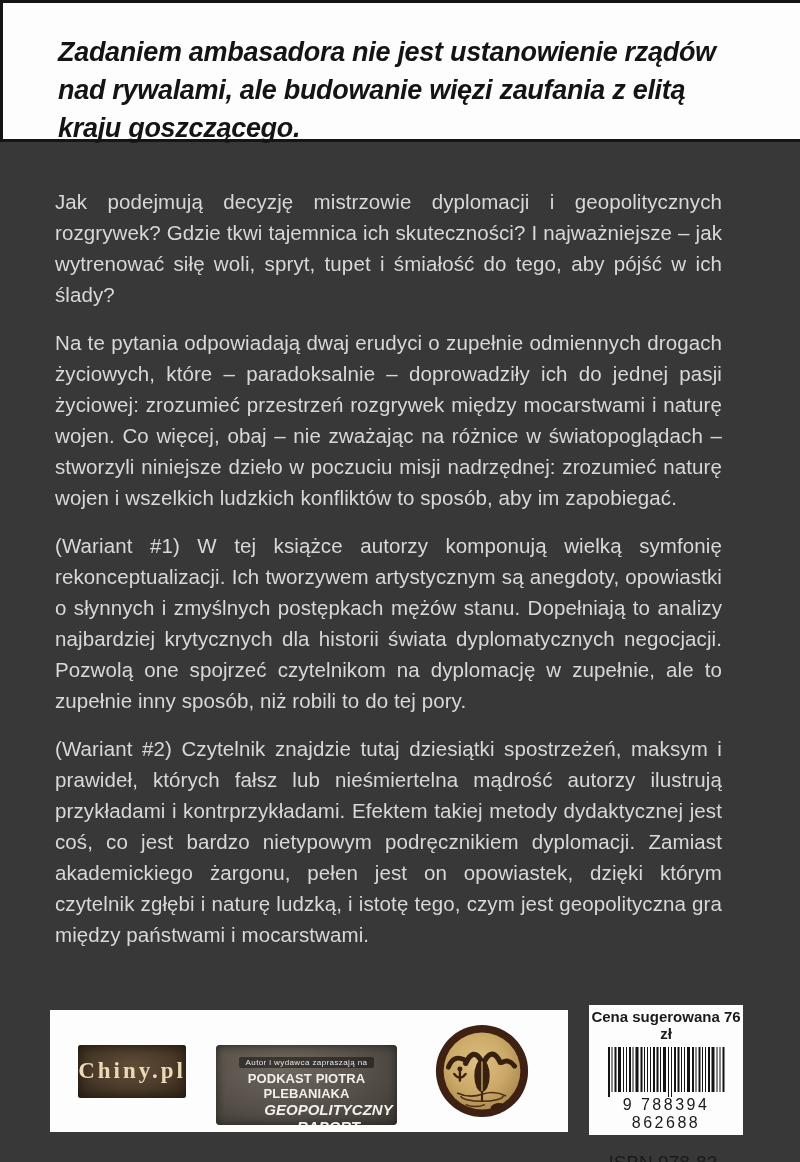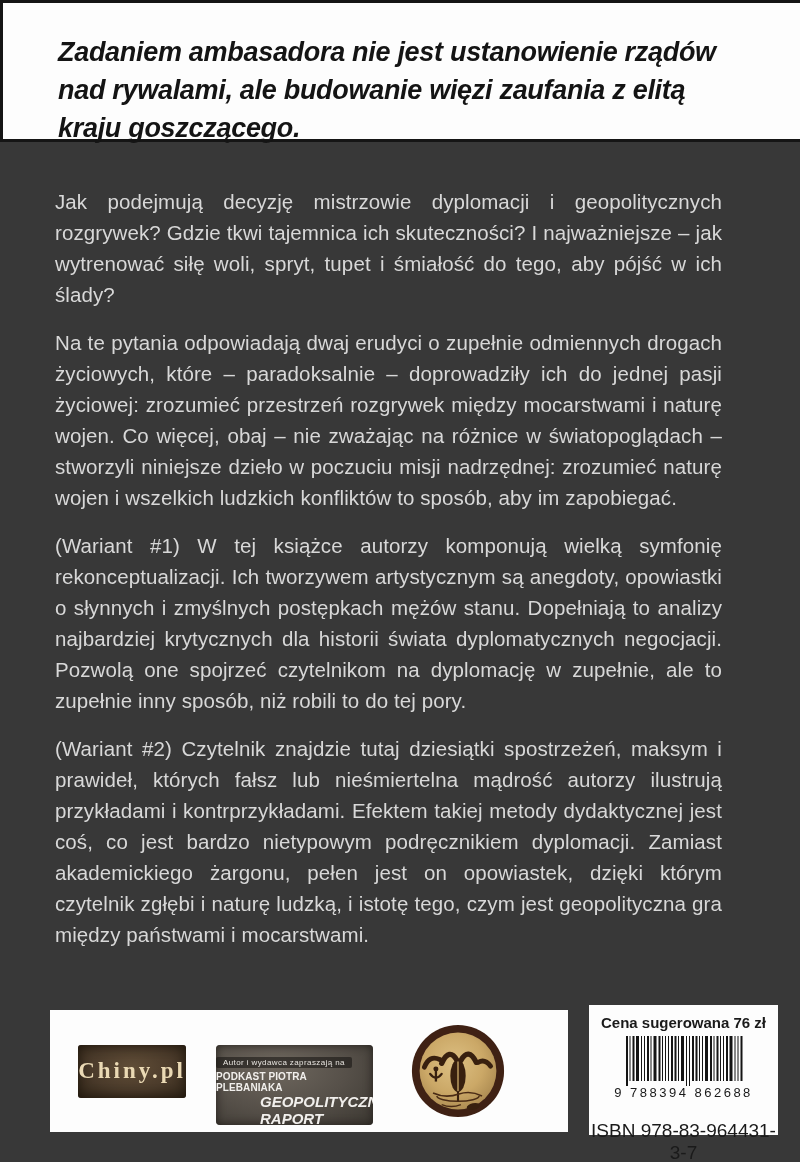--- a/index.html
+++ b/index.html
@@ -34,42 +34,42 @@
     width:108px; height:53px; margin-left:28px; flex:none;
     background:radial-gradient(ellipse at 50% 42%, #604d37 0%, #4a3a2a 55%, #2f2518 100%);
     border-radius:3px; box-shadow:inset 0 0 12px #1f160c;
     display:flex; align-items:center; justify-content:center;
   }
   .chiny-logo span {
     font-family:"Liberation Serif", serif; font-size:23px; font-weight:700;
     color:#ead9b4; letter-spacing:3px;
   }
   .podcast-badge {
-    width:157px; height:80px; margin-left:30px; flex:none; box-sizing:border-box;
+    width:181px; height:80px; margin-left:30px; flex:none; box-sizing:border-box;
     background:radial-gradient(ellipse at 38% 28%, #6e675e 0%, #565049 52%, #3b3731 100%);
     border-radius:4px; box-shadow:inset 0 0 10px #26221e;
-    text-align:left; color:#f1efec; padding-top:6px; overflow:hidden;margin-top:28px;
+    text-align:center; color:#f1efec; padding-top:6px; overflow:hidden;margin-top:28px;
   }
   .podcast-badge .tagline {
     display:inline-block; font-size:8px; background:rgba(18,16,14,.55);
     padding:1px 7px; border-radius:2px; letter-spacing:.4px; color:#e8e5e0;
   }
-  .podcast-badge .title { font-size:10px; font-weight:700; margin-top:2px; letter-spacing:.1px; }
+  .podcast-badge .title { font-size:13px; font-weight:700; margin-top:2px; letter-spacing:.1px; }
   .podcast-badge .show-line { font-size:15px; font-weight:700; font-style:italic; line-height:17px;padding-left:44px; }
   .podcast-badge .topics { font-size:8px; font-weight:700; margin-top:4px; color:#d9d6d0; letter-spacing:.3px; }
 
   .emblem { width:96px; height:96px; margin-left:37px; flex:none; }
 
   .barcode-box {
-    position:absolute; left:589px; top:1005px; width:189px; height:130px;
-    background:#fdfdfd; text-align:center; box-sizing:border-box; padding-top:9px;
+    position:absolute; left:589px; top:1005px; width:154px; height:130px;
+    background:#fdfdfd; text-align:center; box-sizing:border-box; padding-top:3px;
   }
   .price { font-size:15px; font-weight:700; color:#1a1a1a; }
   .barcode-bars { width:120px; height:50px; margin:5px auto 0 auto; display:block; }
-  .ean { font-size:13px; color:#1a1a1a; letter-spacing:2.5px; margin-top:-1px; }
+  .ean { font-size:16px; color:#1a1a1a; letter-spacing:2.5px; margin-top:-1px; }
   .isbn { font-size:19px; color:#1a1a1a; margin-top:20px; }
 </style>
 </head>
 <body>
 
 <div class="cover">
 
   <div class="quote-band">
     <div class="quote">Zadaniem ambasadora nie jest ustanowienie rządów
 nad rywalami, ale budowanie więzi zaufania z elitą

